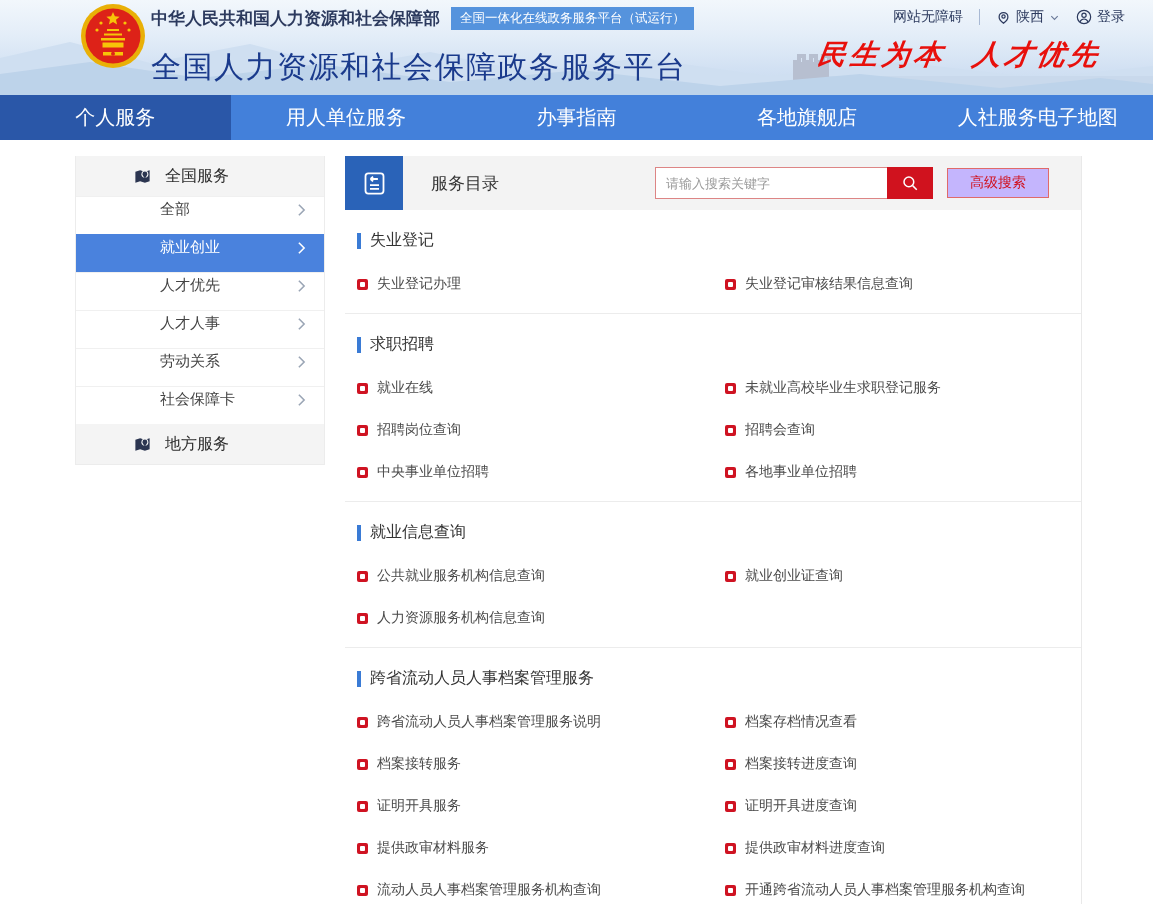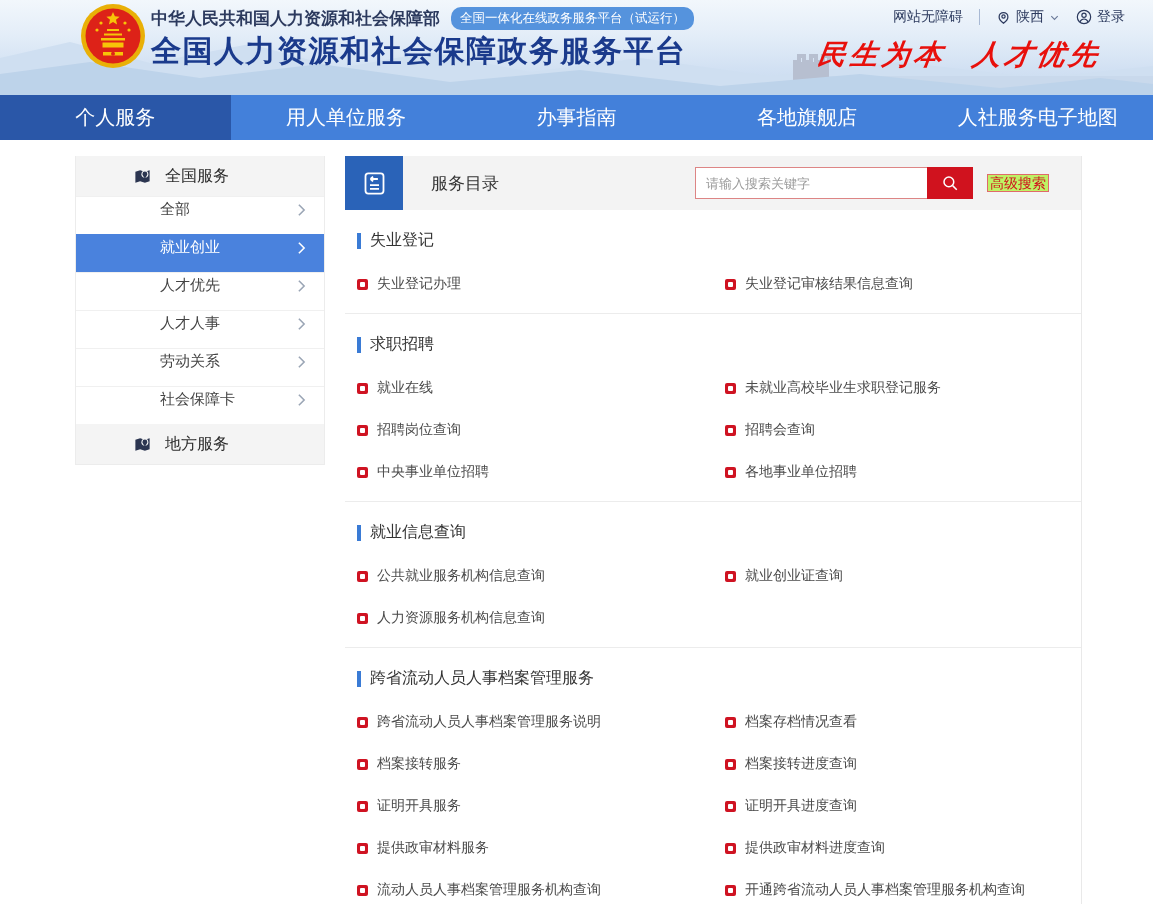--- a/index.html
+++ b/index.html
@@ -7,22 +7,22 @@
     font-family:"Liberation Sans","DejaVu Sans",sans-serif; }
 
   
   .top-header { position:relative; height:95px;
     background:linear-gradient(180deg,#f2f7fc 0%,#e3edf8 38%,#d2e1f3 72%,#c6d9ee 100%); }
   .hdr-bg { position:absolute; left:0; bottom:0; width:1153px; height:95px; pointer-events:none; }
   .emblem { position:absolute; left:80px; top:3px; width:66px; height:66px; z-index:2; }
   .title-block { position:absolute; left:151px; top:7px; z-index:2; }
   .ministry-row { display:flex; align-items:flex-end; gap:11px; }
   .ministry { font-size:17px; font-weight:bold; color:#2c3a5e; }
-  .badge { background:#5593dd; color:#fff; font-size:12.5px; padding:3px 9px; border-radius:10px; }
-  .main-title { margin-top:1px; font-size:30px; font-weight:bold; color:#1a3a8c; letter-spacing:1.5px; }
+  .badge { background:#5593dd; color:#fff; font-size:12.5px; padding:3px 9px; border-radius:0; }
+  .main-title { margin-top:17px; font-size:30px; font-weight:normal; color:#1a3a8c; letter-spacing:1.5px; }
   .header-utils { position:absolute; right:28px; top:8px; z-index:2; display:flex; align-items:center;
     gap:16px; font-size:14px; color:#2c3a5e; }
   .util-item { display:flex; align-items:center; gap:5px; cursor:pointer; }
   .v-divider { width:1px; height:16px; background:#a8b9d4; }
   .slogan { position:absolute; right:52px; top:36px; z-index:2; color:#e8100c;
     font:italic bold 28px "Liberation Serif","DejaVu Serif",serif;
     letter-spacing:4px; word-spacing:16px; transform:skewX(-8deg); }
 
   
   .nav { display:flex; height:45px; background:var(--nav-blue,#4380da); }
@@ -49,21 +49,21 @@
   .content-header { height:54px; background:#f3f3f3; display:flex; align-items:center; position:relative; }
   .dir-icon-box { width:58px; height:54px; background:#2a63b8; display:flex;
     align-items:center; justify-content:center; flex:none; }
   .dir-title { margin-left:28px; font-size:17px; color:#333; }
   .search-group { position:absolute; right:32px; top:11px; display:flex; align-items:center; }
   .search-input { width:232px; height:32px; border:1px solid #dd8585; border-right:none;
     padding:0 10px; font-size:13px; color:#333; outline:none; background:#fff; }
   .search-input::placeholder { color:#9b9b9b; }
   .search-btn { width:46px; height:32px; background:var(--accent,#d0121e); border:none;
     display:flex; align-items:center; justify-content:center; cursor:pointer; }
-  .adv-btn { margin-left:14px; height:18px; padding:0 2px; background:#bef264;
+  .adv-btn { margin-left:14px; height:30px; padding:0 22px; background:#c4b5fd;
     border:1px solid #e06a6a; color:var(--accent,#d0121e); font-size:14px; cursor:pointer; }
 
   .section { padding:20px 0 8px; border-bottom:1px solid #ececec; }
   .section-title { display:flex; align-items:center; gap:9px; padding-left:12px;
     font-size:16px; color:#333; margin-bottom:12px; }
   .blue-bar { width:4px; height:16px; background:#3a7bd5; flex:none; }
   .item-grid { display:grid; grid-template-columns:368px 1fr; padding-left:12px; }
   .svc-item { height:42px; display:flex; align-items:center; gap:9px;
     font-size:14px; color:#4a4a4a; cursor:pointer; }
   .bullet { position:relative; width:11px; height:11px; background:#cf1322;

